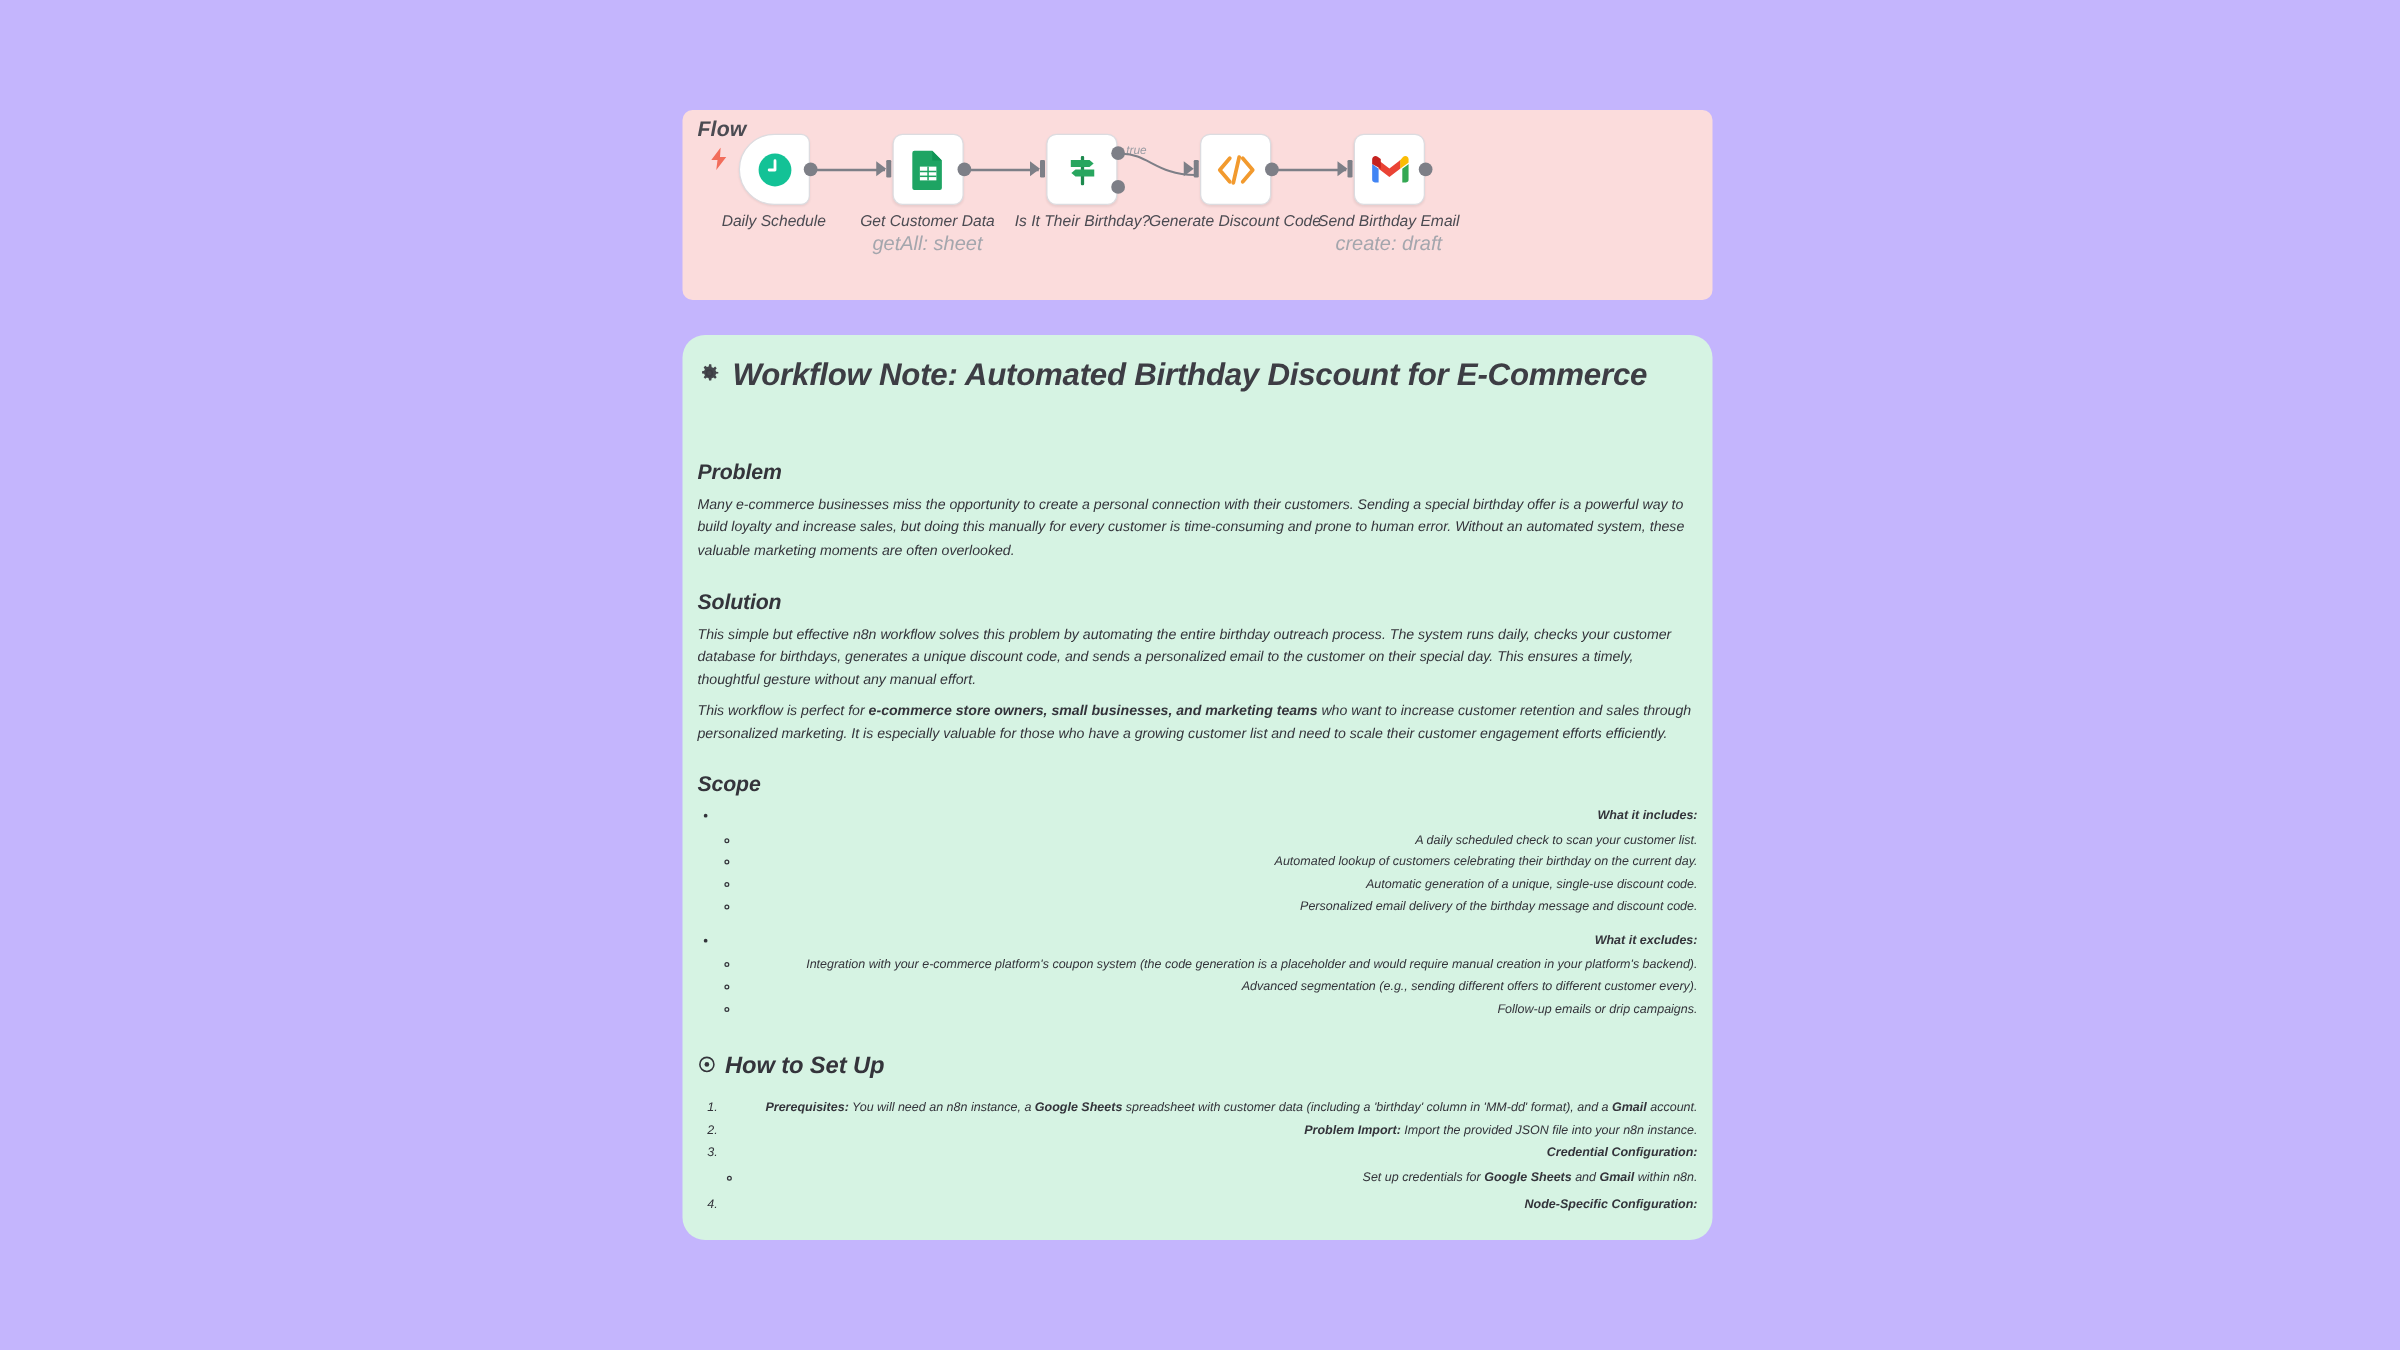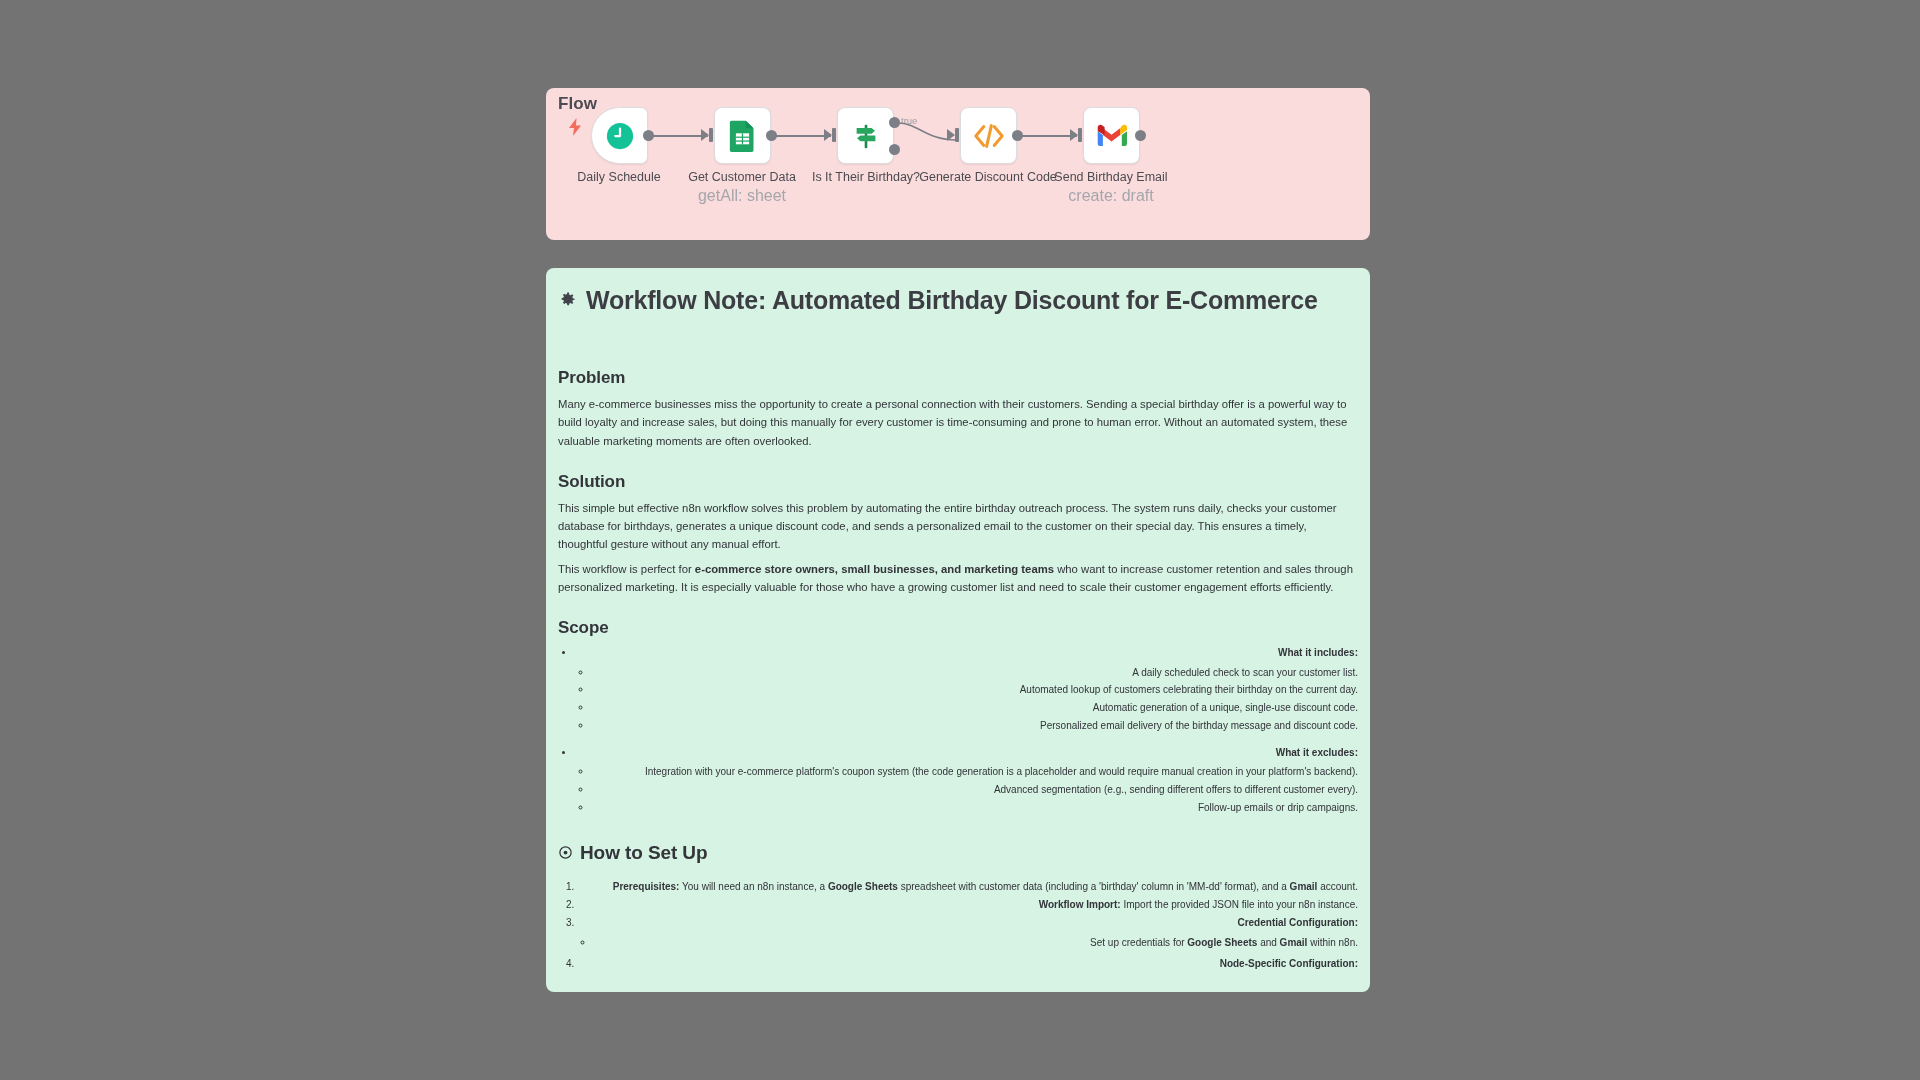--- a/index.html
+++ b/index.html
@@ -8,21 +8,22 @@
     width: 1920px;
     height: 1080px;
     background: #f9fafb;
     font-family: "Liberation Sans", sans-serif;
     overflow: hidden;
   }
   .page {
     position: relative;
     width: 1920px;
     height: 1080px;
-    background: #737373;
+    background: #c4b5fd;
+    font-style: italic;
   }
 
   
   .flow-panel {
     position: absolute;
     left: 546px;
     top: 88px;
     width: 824px;
     height: 152px;
     background: #fbdcdc;
@@ -113,21 +114,21 @@
   }
 
   
   .note-panel {
     position: absolute;
     left: 546px;
     top: 268px;
     width: 824px;
     height: 724px;
     background: #d6f3e3;
-    border-radius: 8px;
+    border-radius: 18px;
     box-sizing: border-box;
   }
   .note-title {
     position: absolute;
     left: 12px;
     top: 18px;
     font-size: 25px;
     font-weight: 700;
     color: #3d3d44;
     display: flex;
@@ -333,21 +334,21 @@
             <circle cx="12" cy="12" r="9" fill="none" stroke="#34343b" stroke-width="2"></circle>
             <circle cx="12" cy="12" r="3" fill="#34343b"></circle>
           </svg>
         </span>
         <span>How to Set Up</span>
       </h2>
 
       <ol>
         <li><b>Prerequisites:</b><span> You will need an n8n instance, a </span><b>Google Sheets</b><span> spreadsheet with customer data (including a 'birthday' column in 'MM-dd' format), and a </span><b>Gmail</b><span> account.</span></li>
 
-        <li><b>Workflow Import:</b><span> Import the provided JSON file into your n8n instance.</span></li>
+        <li><b>Problem Import:</b><span> Import the provided JSON file into your n8n instance.</span></li>
 
         <li><b>Credential Configuration:</b>
           <ul>
             <li><span>Set up credentials for </span><b>Google Sheets</b><span> and </span><b>Gmail</b><span> within n8n.</span></li>
           </ul>
         </li>
 
         <li><b>Node-Specific Configuration:</b>
           
         </li>

